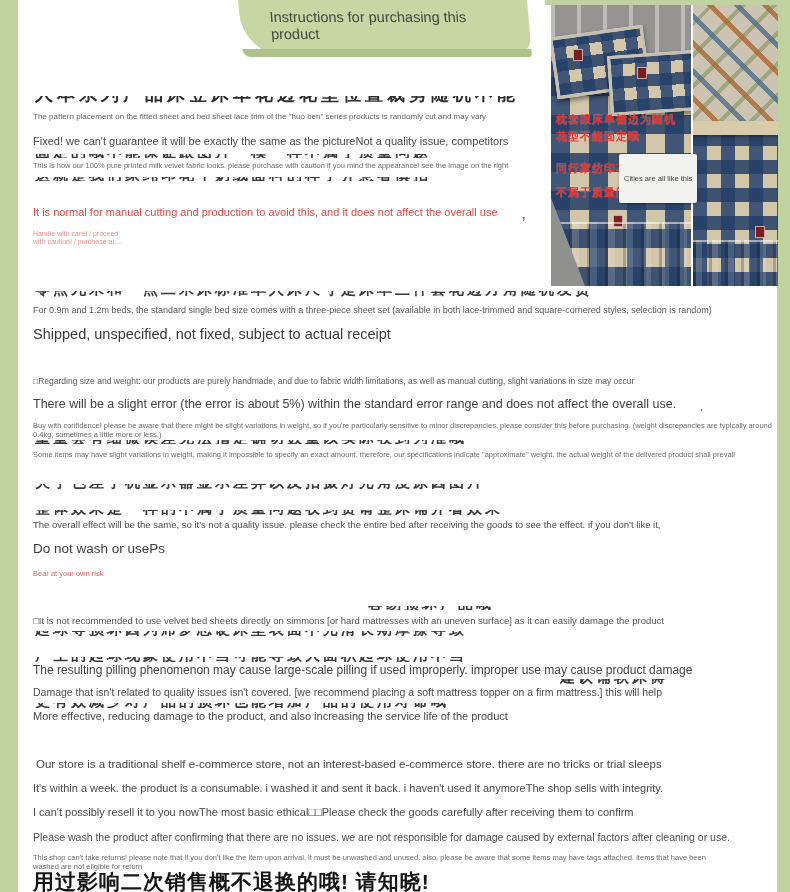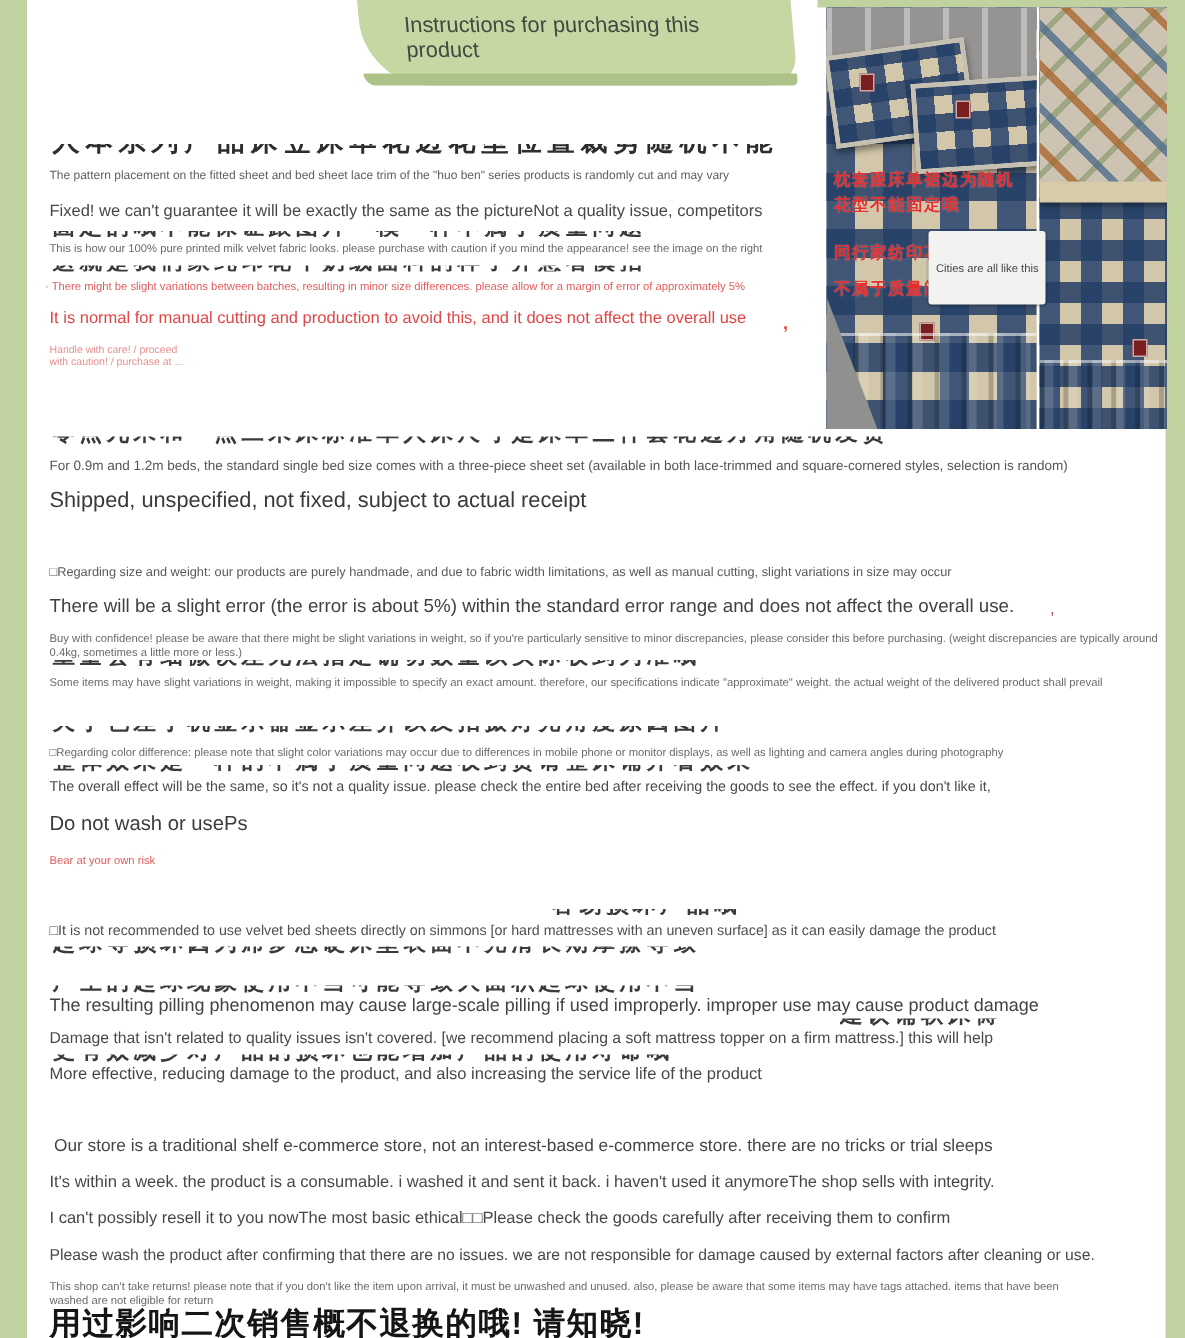--- a/index.html
+++ b/index.html
@@ -193,34 +193,32 @@
   <div class="frag" style="left:560px; top:679px; width:180px; height:5px;">
       <span>建议铺软床褥</span>
     </div>
   <div class="frag" style="left:35px; top:703px; width:640px; height:5px;">
       <span>更有效减少对产品的损坏也能增加产品的使用寿命哦</span>
     </div>
 
   <div class="ln tiny2" style="left:33px; top:112px;">The pattern placement on the fitted sheet and bed sheet lace trim of the "huo ben" series products is randomly cut and may vary</div>
   <div class="ln med11" style="left:33px; top:135px;">Fixed! we can't guarantee it will be exactly the same as the pictureNot a quality issue, competitors</div>
   <div class="ln tiny" style="left:33px; top:161px;">This is how our 100% pure printed milk velvet fabric looks. please purchase with caution if you mind the appearance! see the image on the right</div>
-  <div class="ln red-small" style="left:30px; top:186px;">· There might be slight variations between batches, resulting in minor size differences. please allow for a margin of error of approximately 5%</div>
   <div class="ln red-med" style="left:33px; top:206px;">It is normal for manual cutting and production to avoid this, and it does not affect the overall use</div>
   <div class="ln red-comma" style="left:522px; top:208px;">,</div>
   <div class="ln red-tiny" style="left:33px; top:230px;">Handle with care! / proceed</div>
   <div class="ln red-tiny" style="left:33px; top:238px;">with caution! / purchase at ...</div>
 
   <div class="ln small9" style="left:33px; top:305px;">For 0.9m and 1.2m beds, the standard single bed size comes with a three-piece sheet set (available in both lace-trimmed and square-cornered styles, selection is random)</div>
   <div class="ln big145" style="left:33px; top:326px;">Shipped, unspecified, not fixed, subject to actual receipt</div>
   <div class="ln small" style="left:33px; top:376px;">□Regarding size and weight: our products are purely handmade, and due to fabric width limitations, as well as manual cutting, slight variations in size may occur</div>
   <div class="ln med125" style="left:33px; top:397px;">There will be a slight error (the error is about 5%) within the standard error range and does not affect the overall use.</div>
   <div class="ln dark-comma" style="left:700px; top:400px;">,</div>
   <div class="ln tiny wrap" style="left:33px; top:421px; width:745px;">Buy with confidence! please be aware that there might be slight variations in weight, so if you're particularly sensitive to minor discrepancies, please consider this before purchasing. (weight discrepancies are typically around 0.4kg, sometimes a little more or less.)</div>
   <div class="ln tiny" style="left:33px; top:450px;">Some items may have slight variations in weight, making it impossible to specify an exact amount. therefore, our specifications indicate "approximate" weight. the actual weight of the delivered product shall prevail</div>
-  <div class="ln tiny" style="left:33px; top:497px;">□Regarding color difference: please note that slight color variations may occur due to differences in mobile phone or monitor displays, as well as lighting and camera angles during photography</div>
   <div class="ln med95" style="left:33px; top:519px;">The overall effect will be the same, so it's not a quality issue. please check the entire bed after receiving the goods to see the effect. if you don't like it,</div>
   <div class="ln big135" style="left:33px; top:541px;">Do not wash or usePs</div>
   <div class="ln red-small" style="left:33px; top:569px;">Bear at your own risk</div>
 
   <div class="ln small95" style="left:33px; top:615px;">□It is not recommended to use velvet bed sheets directly on simmons [or hard mattresses with an uneven surface] as it can easily damage the product</div>
   <div class="ln med12" style="left:33px; top:663px;">The resulting pilling phenomenon may cause large-scale pilling if used improperly. improper use may cause product damage</div>
   <div class="ln med105" style="left:33px; top:686px;">Damage that isn't related to quality issues isn't covered. [we recommend placing a soft mattress topper on a firm mattress.] this will help</div>
   <div class="ln med11" style="left:33px; top:710px;">More effective, reducing damage to the product, and also increasing the service life of the product</div>
 
   <div class="ln med11" style="left:33px; top:782px;">It's within a week. the product is a consumable. i washed it and sent it back. i haven't used it anymoreThe shop sells with integrity.</div>

